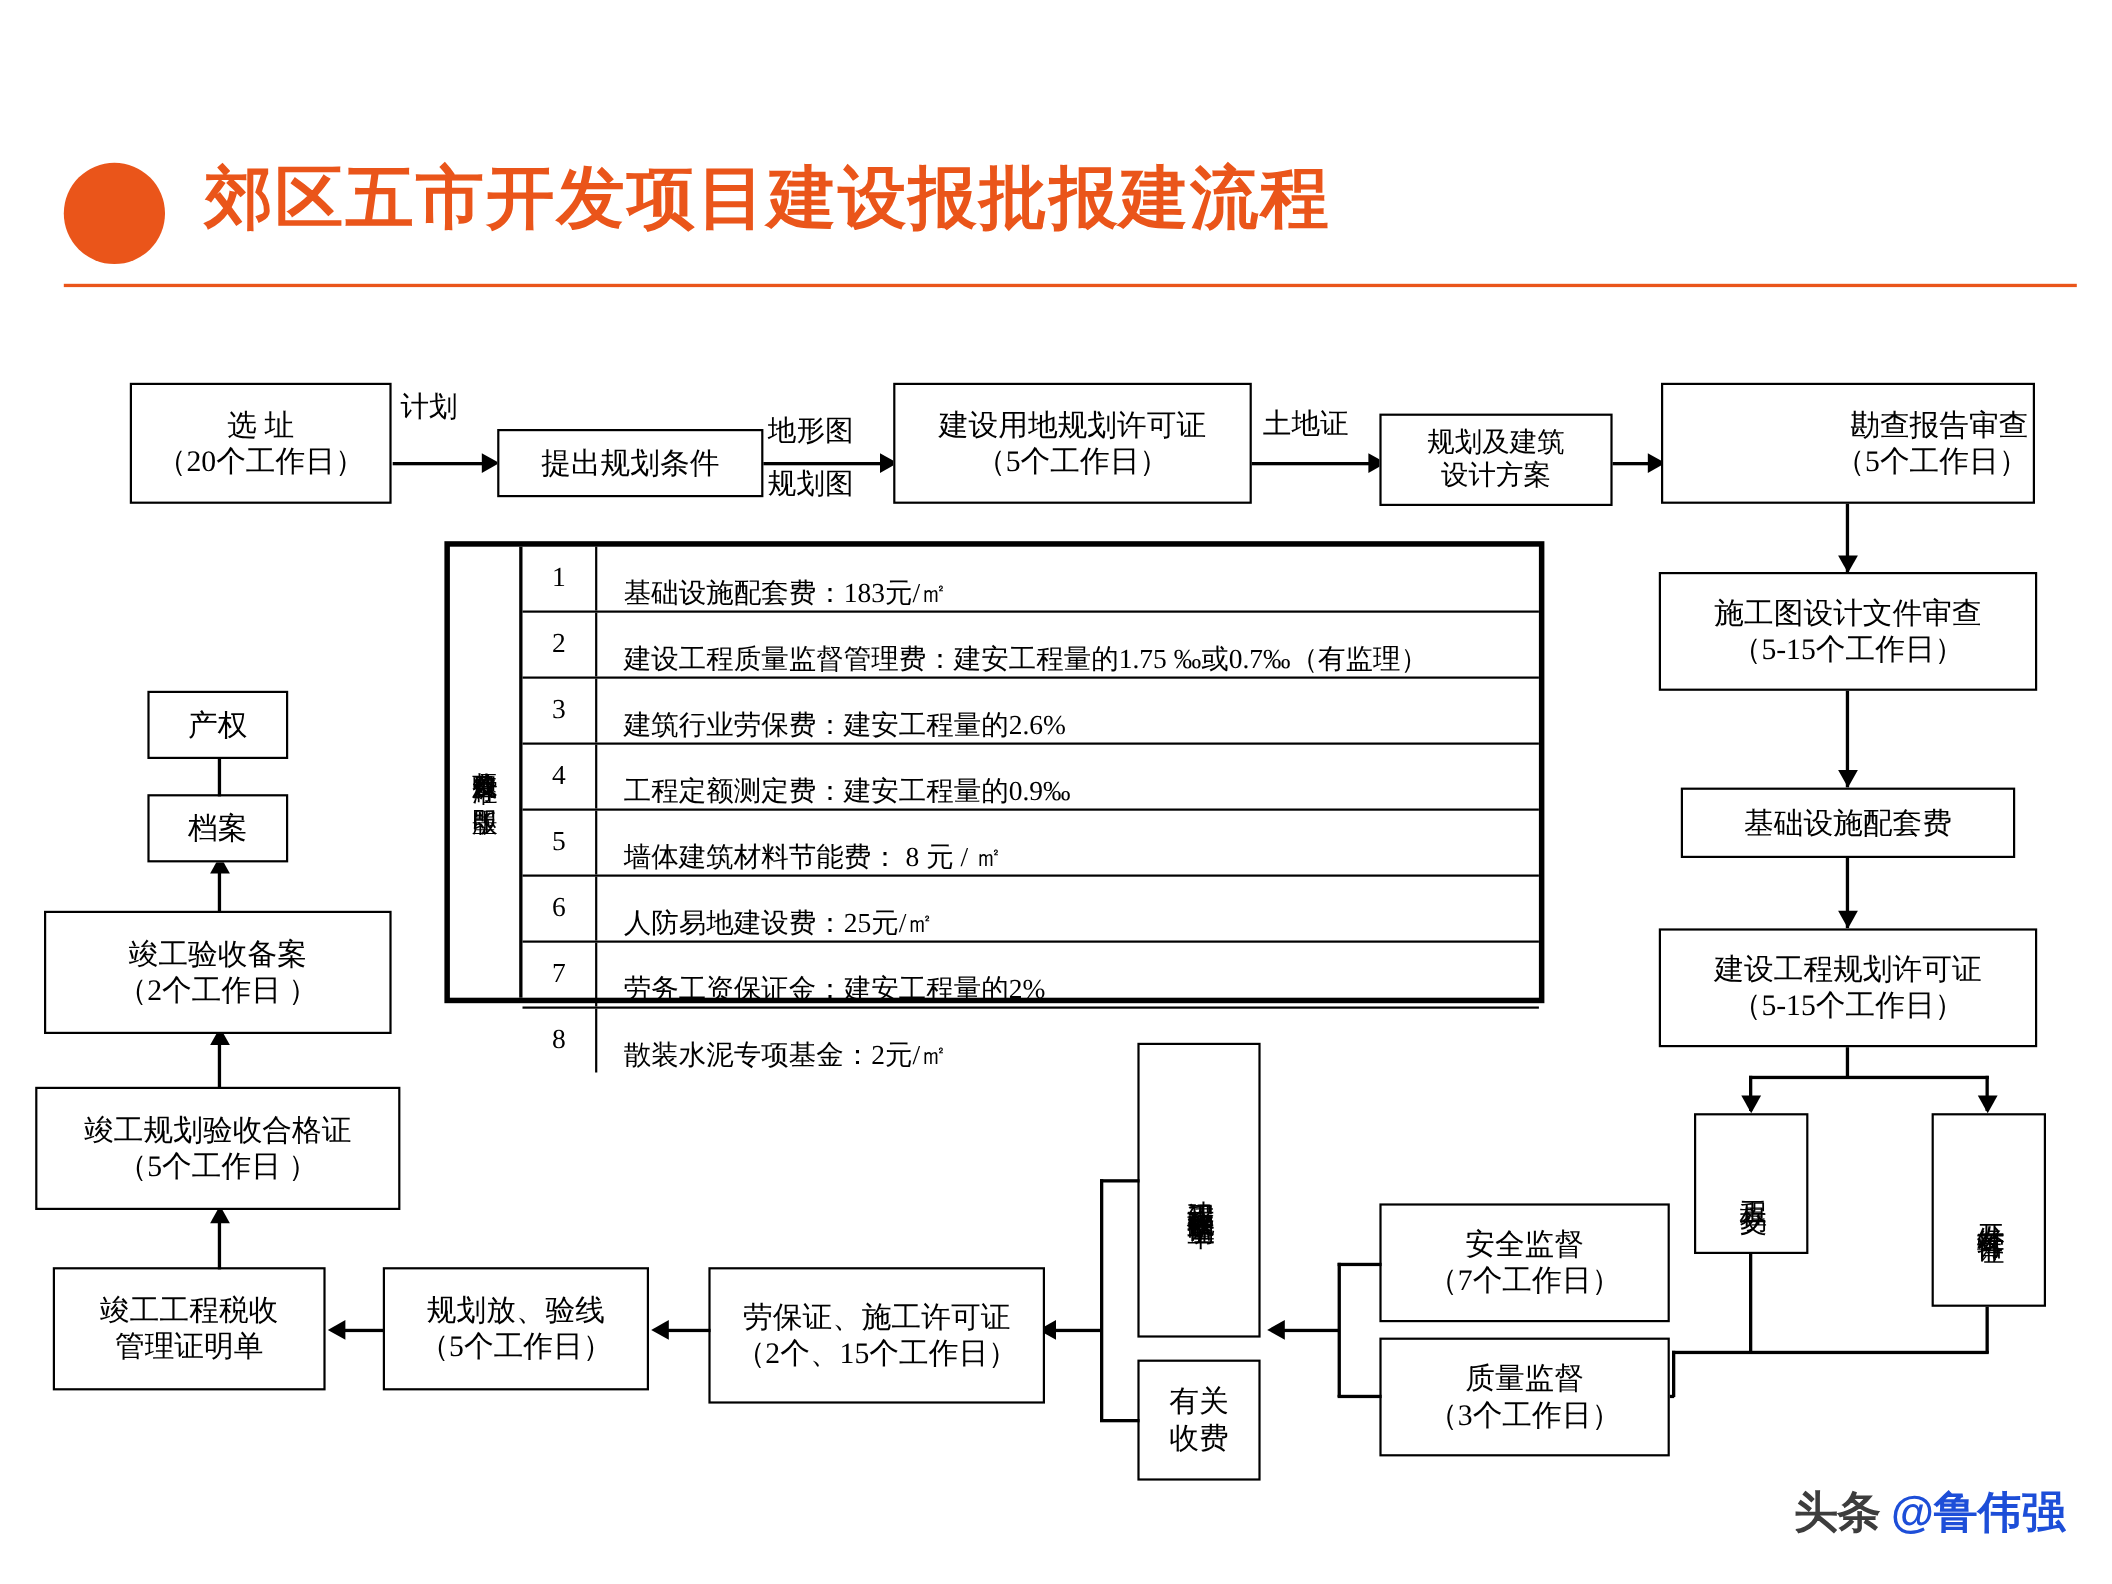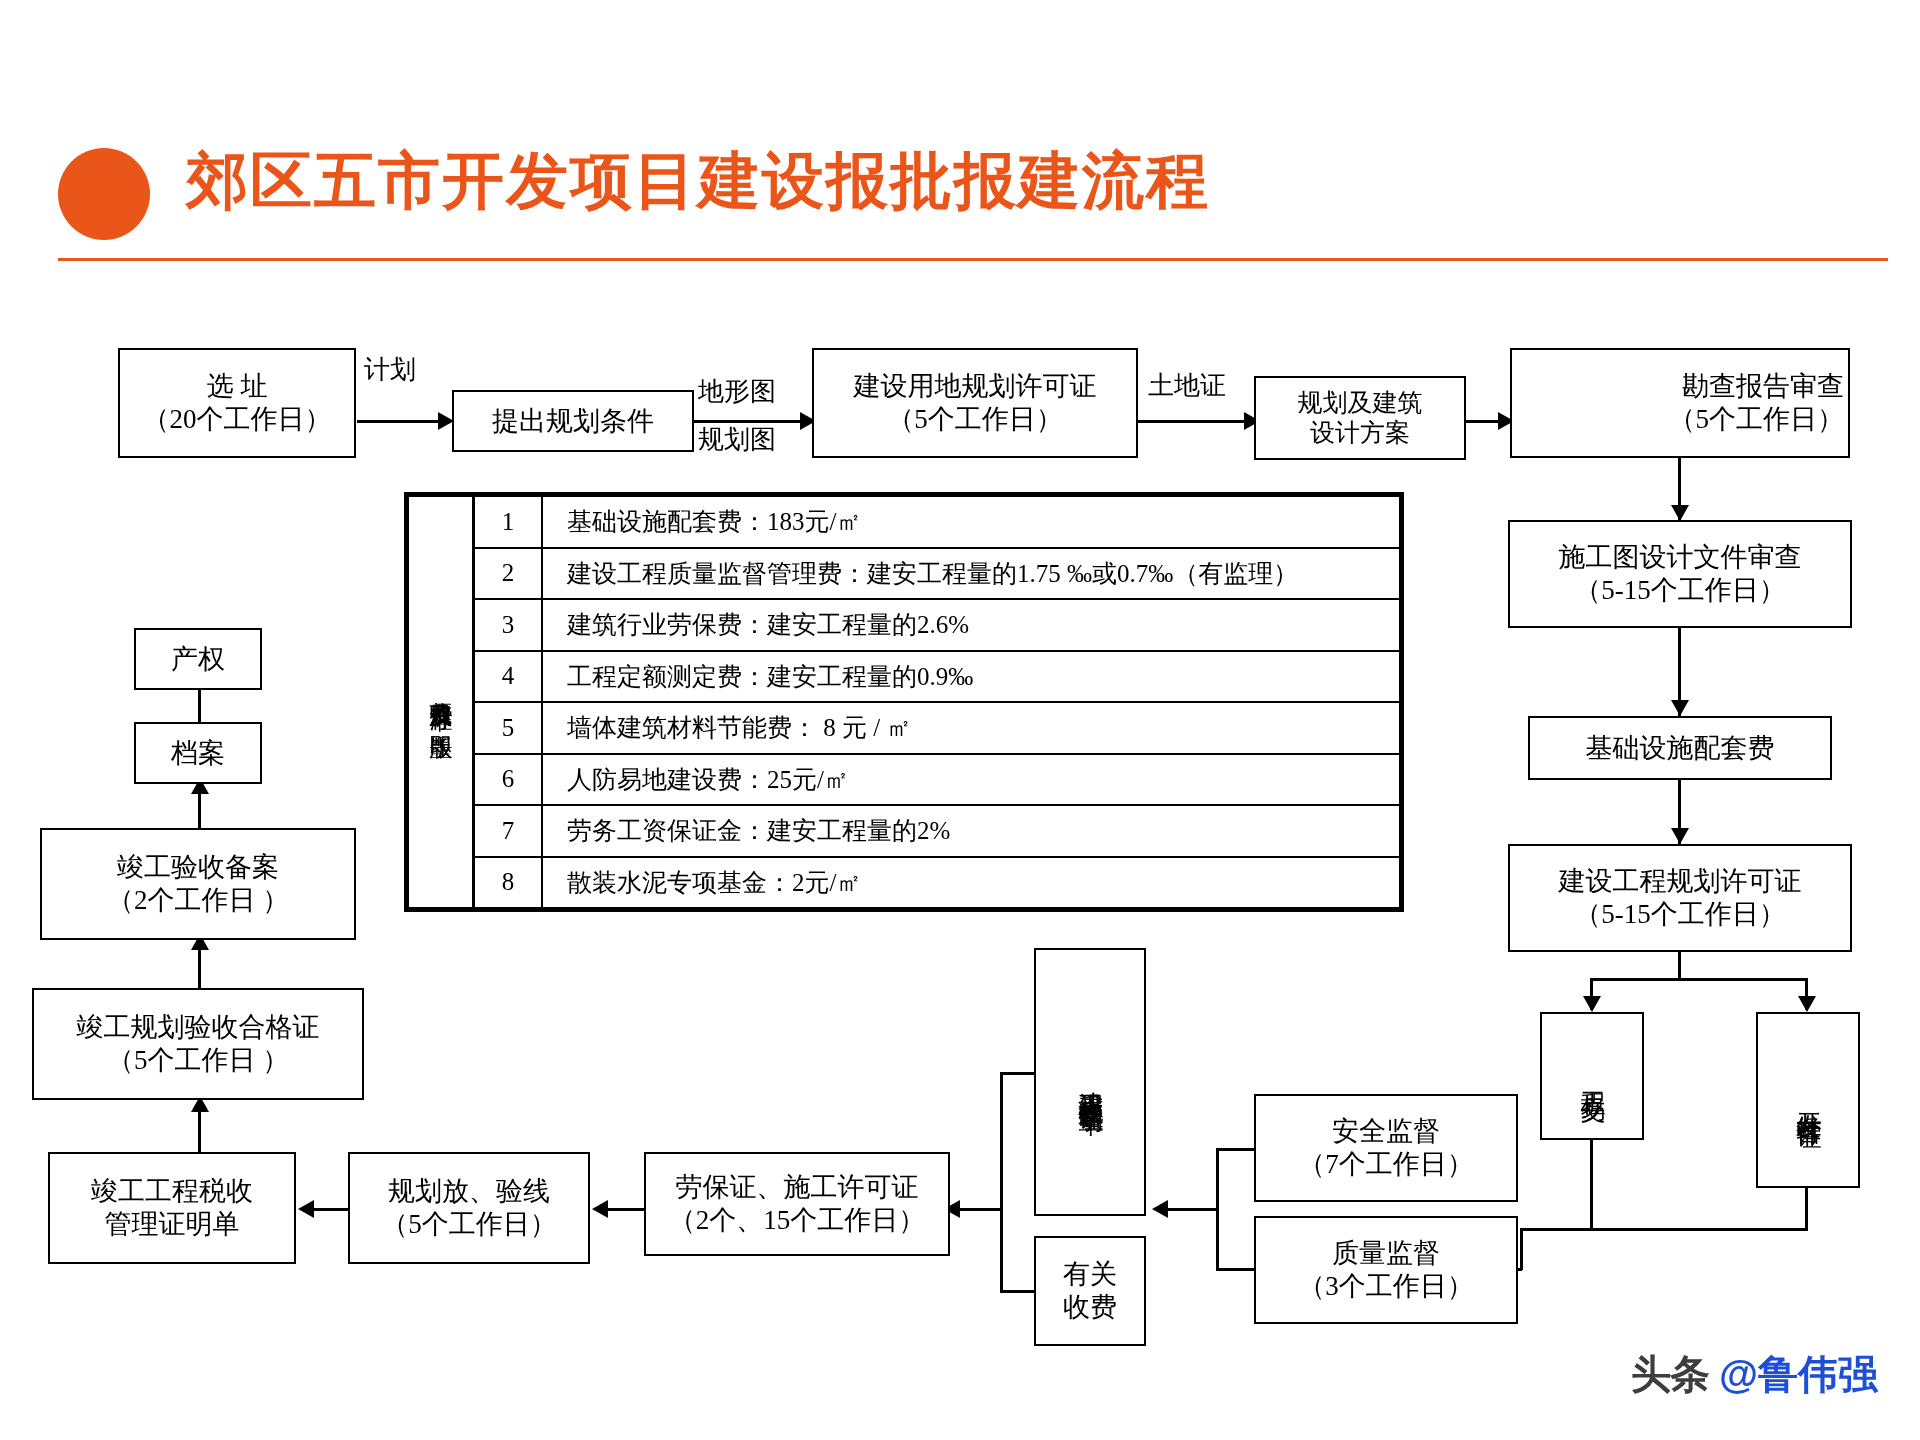--- a/index.html
+++ b/index.html
@@ -89,21 +89,21 @@
   .fee-row{
     flex:1;display:flex;align-items:center;
     border-bottom:2px solid #000;box-sizing:border-box;
   }
   .fee-row:last-child{border-bottom:none;}
   .fee-no{
     width:66px;flex:0 0 66px;text-align:center;font-size:25px;
     border-right:2px solid #000;align-self:stretch;
     display:flex;align-items:center;justify-content:center;
   }
-  .fee-txt{padding-left:24px;font-size:25px;white-space:nowrap;}
+  .fee-txt{padding-left:24px;font-size:25px;white-space:nowrap;margin-top:25px;}
 
   
   .wm{
     position:absolute;right:42px;bottom:38px;
     display:flex;align-items:center;gap:10px;
     color:#4a4a4a;
   }
   .wm-logo{
     font-family:"Liberation Sans","DejaVu Sans",sans-serif;
     font-weight:bold;font-size:40px;color:#3d3d3d;letter-spacing:-1px;
@@ -234,21 +234,21 @@
     <span class="l">有关</span>
     <span class="l">收费</span>
   </div>
 
   <div class="vline" style="left:1000px;top:1072px;height:220px;"></div>
   <div class="hline" style="left:1000px;top:1072px;width:36px;"></div>
   <div class="hline" style="left:1000px;top:1290px;width:36px;"></div>
   <div class="hline" style="left:952px;top:1208px;width:50px;"></div>
   <div class="arr-l" style="left:944px;top:1200px;"></div>
 
-  <div class="box" style="left:644px;top:1152px;width:306px;height:104px;flex-direction:column;">
+  <div class="box" style="left:644px;top:1152px;width:306px;height:124px;flex-direction:column;">
     <span class="l">劳保证、施工许可证</span>
     <span class="l">（2个、15个工作日）</span>
   </div>
 
   <div class="hline" style="left:600px;top:1208px;width:46px;"></div>
   <div class="arr-l" style="left:592px;top:1200px;"></div>
 
   <div class="box" style="left:348px;top:1152px;width:242px;height:112px;flex-direction:column;">
     <span class="l">规划放、验线</span>
     <span class="l">（5个工作日）</span>

